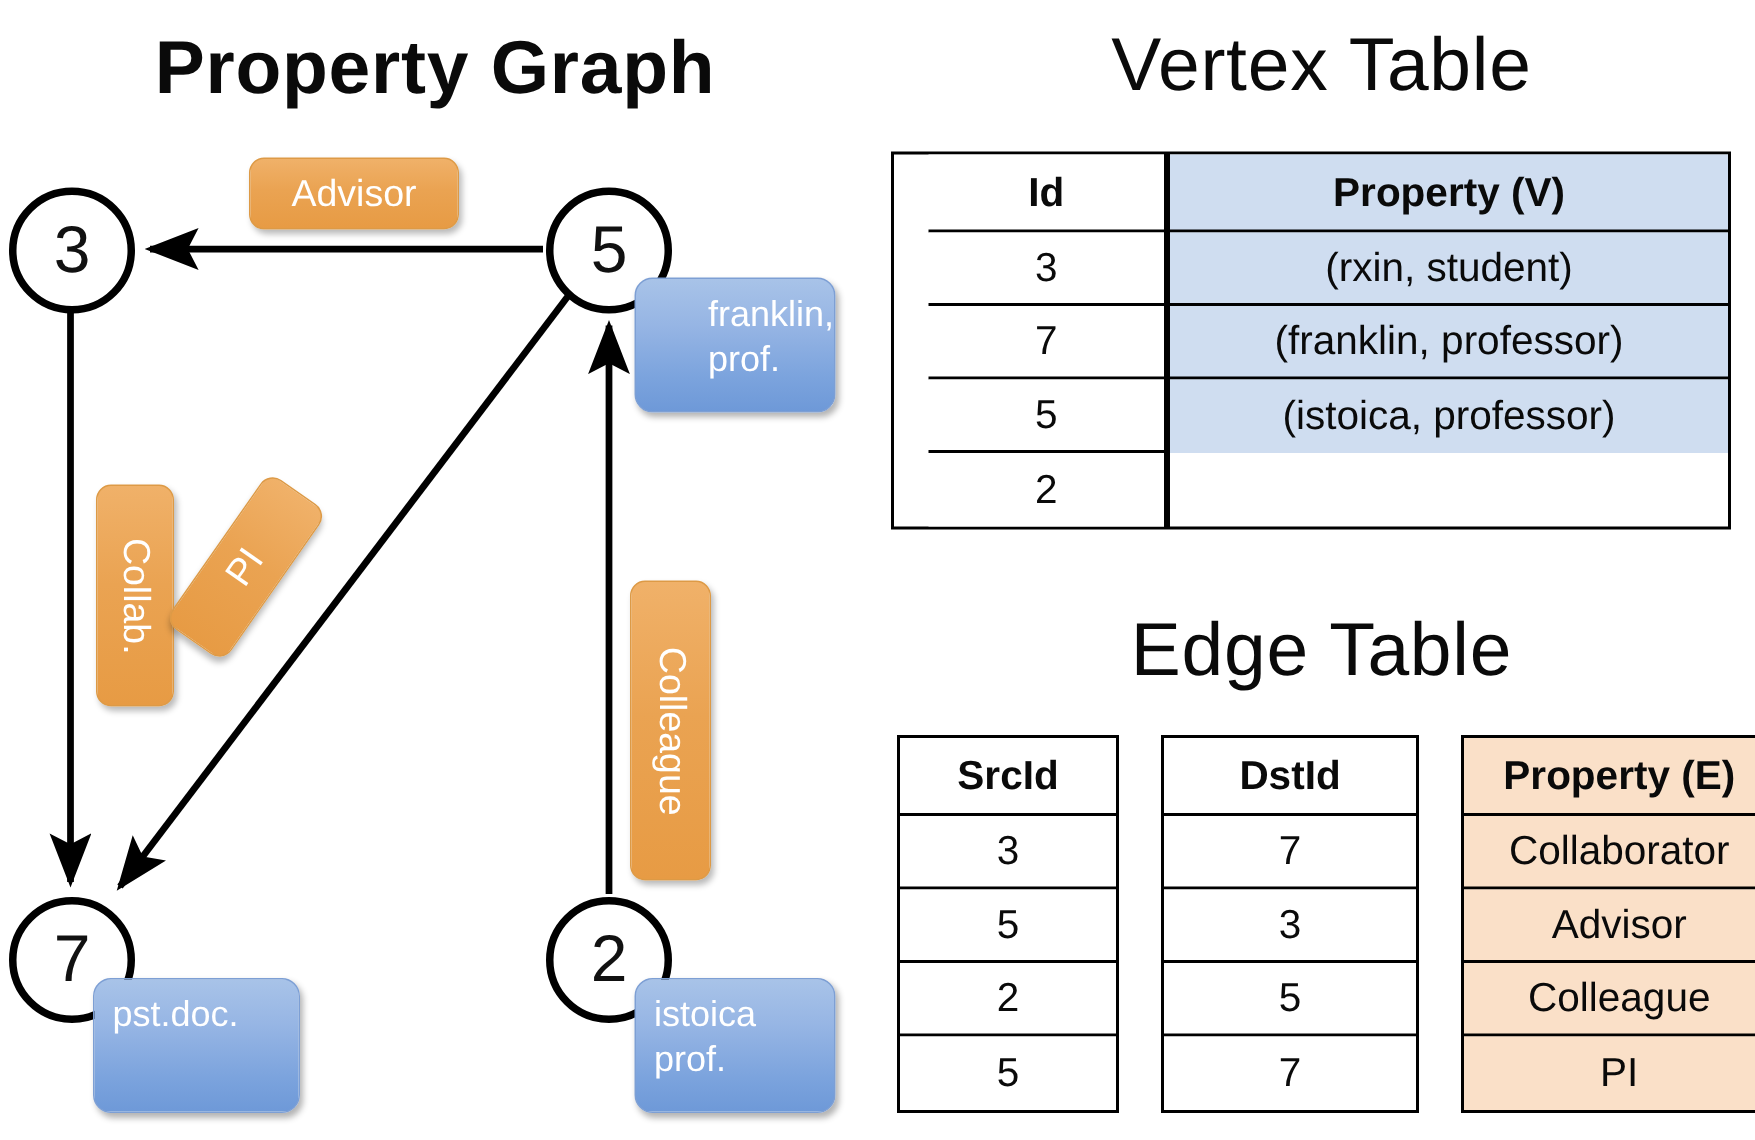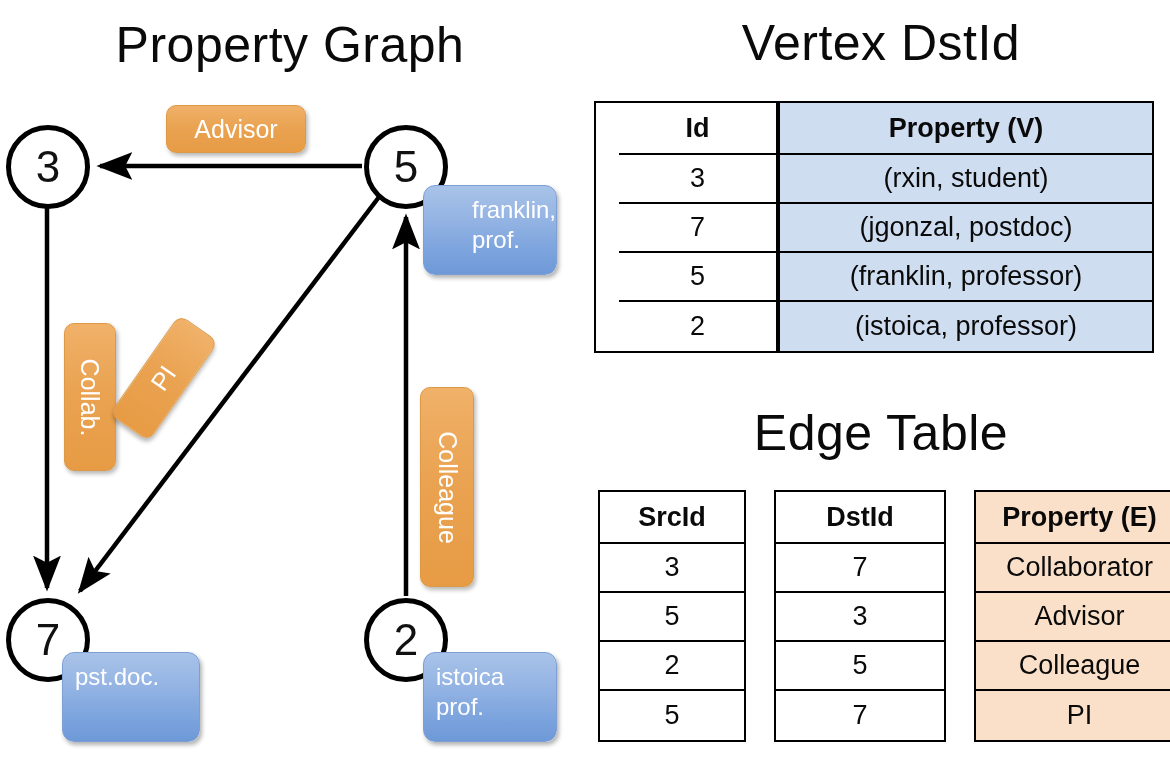--- a/index.html
+++ b/index.html
@@ -20,21 +20,21 @@
   .title {
     position: absolute;
     font-family: "Liberation Sans", sans-serif;
     font-weight: 300;
     font-size: 50px;
     letter-spacing: 0.5px;
     color: #0a0a0a;
     white-space: nowrap;
     text-align: center;
   }
-  #title-property-graph { left: 0px;   top: 16px;  width: 580px; }
+  #title-property-graph { left: 0px;   top: 16px;  width: 580px; font-weight: bold; }
   #title-vertex-table   { left: 592px; top: 14px;  width: 578px; }
   #title-edge-table     { left: 592px; top: 404px; width: 578px; }
 
   
   #graph-panel {
     position: absolute;
     left: 0; top: 85px;
     width: 585px; height: 675px;
   }
   #graph-svg {
@@ -168,21 +168,21 @@
   #vtbl-id-col   { width: 184px; padding-left: 23px; }
   #vtbl-prop-col { width: 376px; }
   #etbl-src-col  { width: 148px; }
   #etbl-dst-col  { width: 172px; }
   #etbl-prop-col { width: 211px; justify-content: space-between; }
 </style>
 </head>
 <body>
 
 <div class="title" id="title-property-graph">Property Graph</div>
-<div class="title" id="title-vertex-table">Vertex DstId</div>
+<div class="title" id="title-vertex-table">Vertex Table</div>
 <div class="title" id="title-edge-table">Edge Table</div>
 
 <div id="graph-panel">
 
   <svg id="graph-svg" viewBox="0 0 585 675">
     <defs>
       <marker id="arrow" markerWidth="9" markerHeight="9" refX="7.2" refY="3.1" orient="auto" markerUnits="strokeWidth">
         <path d="M0,0 L8,3.1 L0,6.2 L1.6,3.1 z" fill="#000"></path>
       </marker>
     </defs>
@@ -231,21 +231,20 @@
   <div class="tcol" id="vtbl-id-col">
     <div class="tcell head h-hdr fill-white">Id</div>
     <div class="tcell h-row fill-white">3</div>
     <div class="tcell h-row fill-white">7</div>
     <div class="tcell h-row fill-white">5</div>
     <div class="tcell h-row fill-white">2</div>
   </div>
   <div class="tcol" id="vtbl-prop-col">
     <div class="tcell head h-hdr fill-blue">Property (V)</div>
     <div class="tcell h-row fill-blue">(rxin, student)</div>
-    <div class="tcell h-row fill-blue">(jgonzal, postdoc)</div>
     <div class="tcell h-row fill-blue">(franklin, professor)</div>
     <div class="tcell h-row fill-blue">(istoica, professor)</div>
   </div>
 </div>
 
 <div class="tbl" id="edge-table">
   <div class="tcol" id="etbl-src-col">
     <div class="tcell head h-hdr fill-white">SrcId</div>
     <div class="tcell h-row fill-white">3</div>
     <div class="tcell h-row fill-white">5</div>

